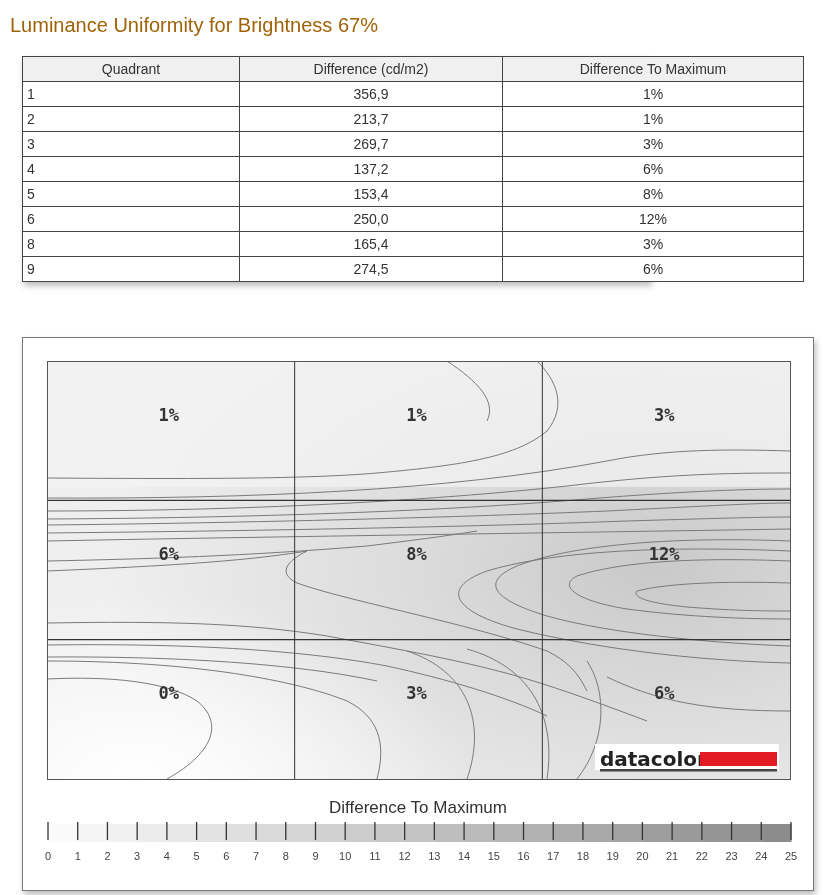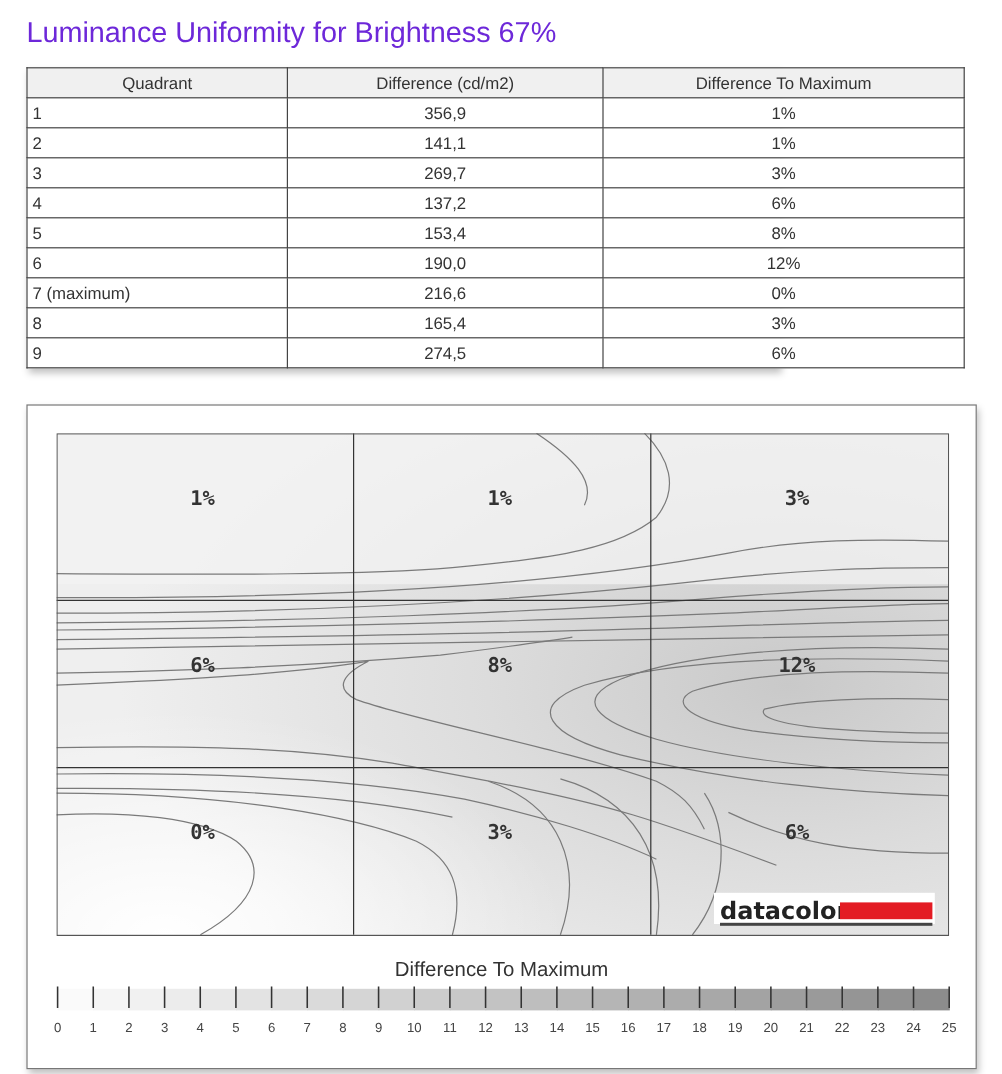--- a/index.html
+++ b/index.html
@@ -1,17 +1,17 @@
 <!DOCTYPE html>
 <html><head>
 <meta charset="utf-8">
 <style>
   html, body { margin:0; padding:0; background:#ffffff; }
   body { width:835px; height:895px; position:relative; overflow:hidden; font-family:"Liberation Sans", sans-serif; color:#222; }
-  .title { position:absolute; left:22px; top:14px; font-size:24px; color:#6d28d9; }
+  .title { position:absolute; left:10px; top:14px; font-size:20px; color:#a16207; }
   .tbl-wrap { position:absolute; left:22px; top:56px; width:628px; box-shadow: 2px 4px 6px rgba(0,0,0,0.25); }
   table { border-collapse:collapse; width:100%; font-size:14px; table-layout:fixed; }
   th, td { border:1px solid #444; height:24px; padding:0 4px; line-height:24px; }
   th { font-weight:normal; background:#f0f0f0; color:#333; }
   td { color:#333; background:#fff; }
   td.c, th { text-align:center; }
   col.c1 { width:217px; } col.c2 { width:263px; } col.c3 { width:301px; }
   .panel { position:absolute; left:22px; top:337px; width:790px; height:552px; border:1px solid #777; background:#fff; box-shadow: 2px 4px 6px rgba(0,0,0,0.25); }
   #heat { position:absolute; left:24px; top:23px; }
   .legend-title { position:absolute; left:0; width:790px; top:460px; text-align:center; font-size:17px; color:#333; }
@@ -37,47 +37,42 @@
       </tr>
     </thead>
     <tbody id="tbody">
         <tr>
           <td>1</td>
           <td class="c">356,9</td>
           <td class="c">1%</td>
         </tr>
         <tr>
           <td>2</td>
-          <td class="c">141,1</td>
+          <td class="c">213,7</td>
           <td class="c">1%</td>
         </tr>
         <tr>
           <td>3</td>
           <td class="c">269,7</td>
           <td class="c">3%</td>
         </tr>
         <tr>
           <td>4</td>
           <td class="c">137,2</td>
           <td class="c">6%</td>
         </tr>
         <tr>
           <td>5</td>
           <td class="c">153,4</td>
           <td class="c">8%</td>
         </tr>
         <tr>
           <td>6</td>
-          <td class="c">190,0</td>
+          <td class="c">250,0</td>
           <td class="c">12%</td>
-        </tr>
-        <tr>
-          <td>7 (maximum)</td>
-          <td class="c">216,6</td>
-          <td class="c">0%</td>
         </tr>
         <tr>
           <td>8</td>
           <td class="c">165,4</td>
           <td class="c">3%</td>
         </tr>
         <tr>
           <td>9</td>
           <td class="c">274,5</td>
           <td class="c">6%</td>

